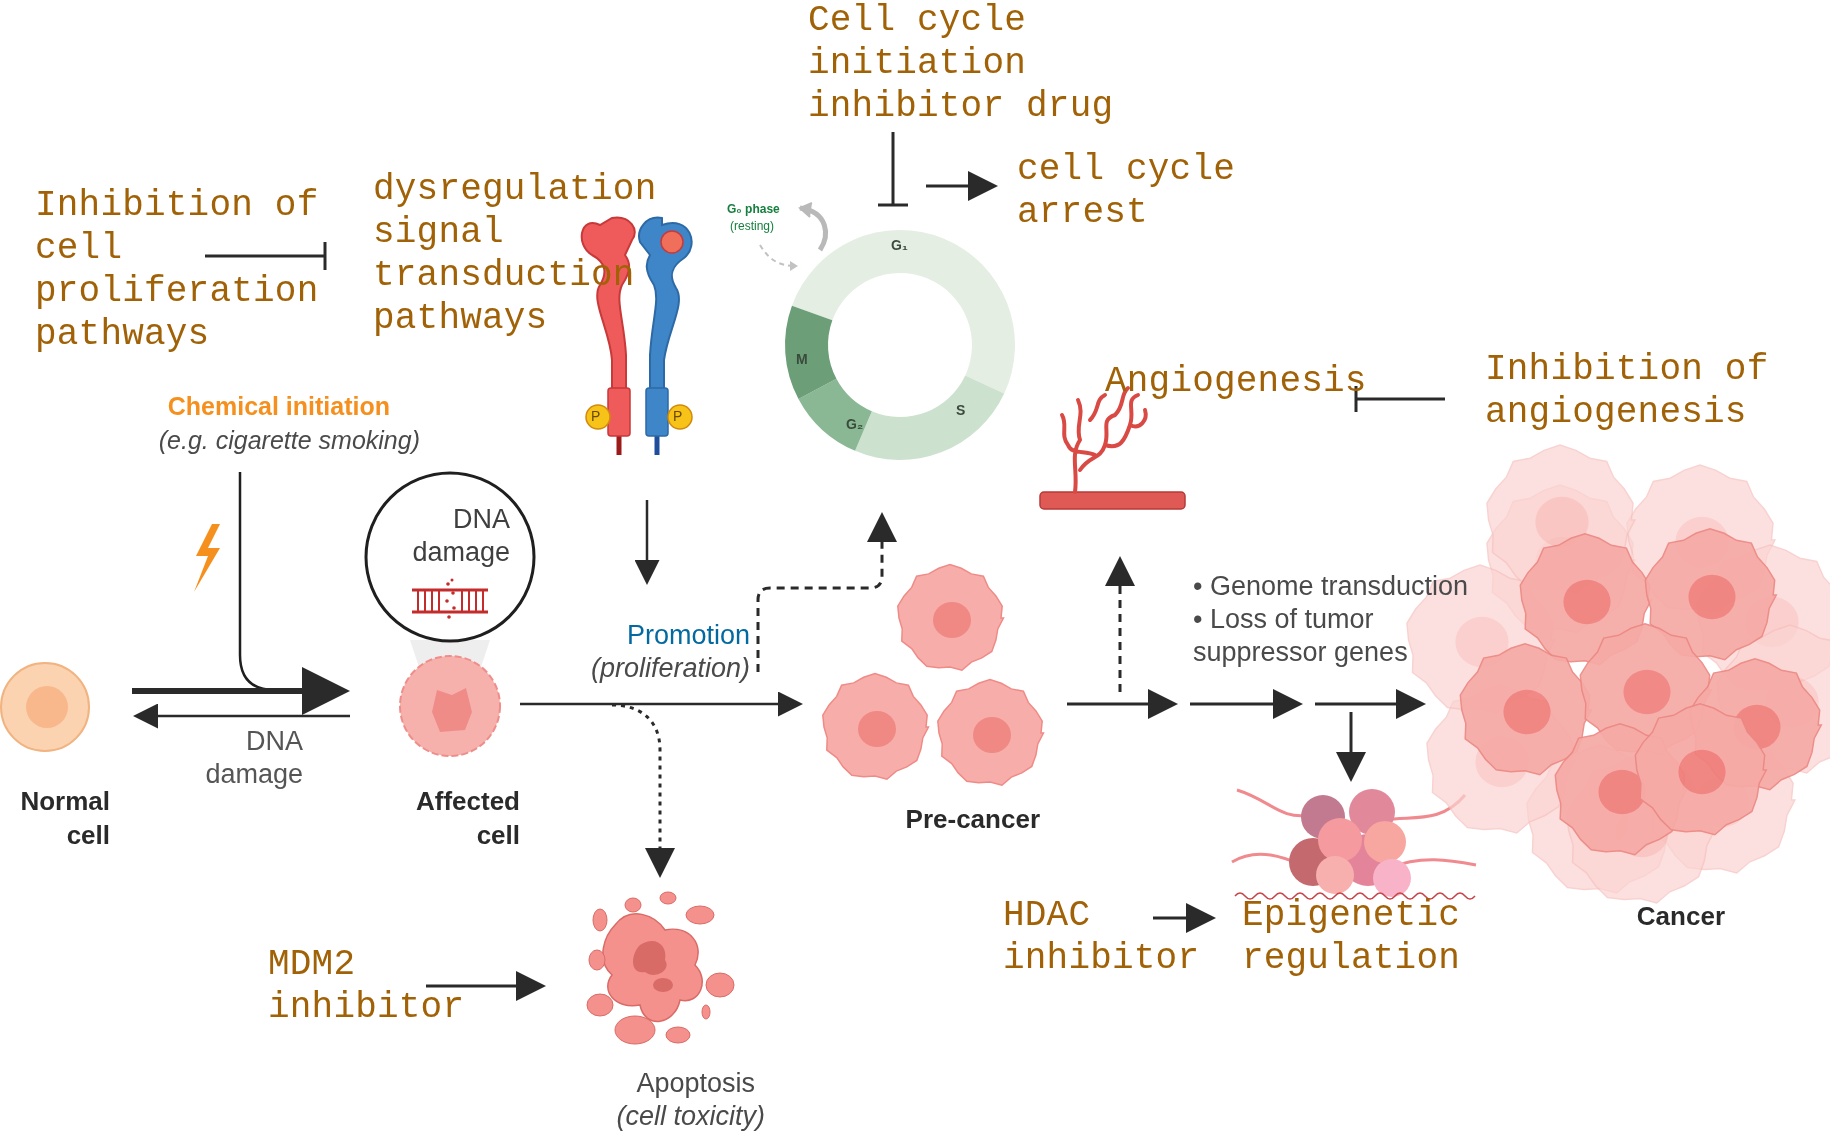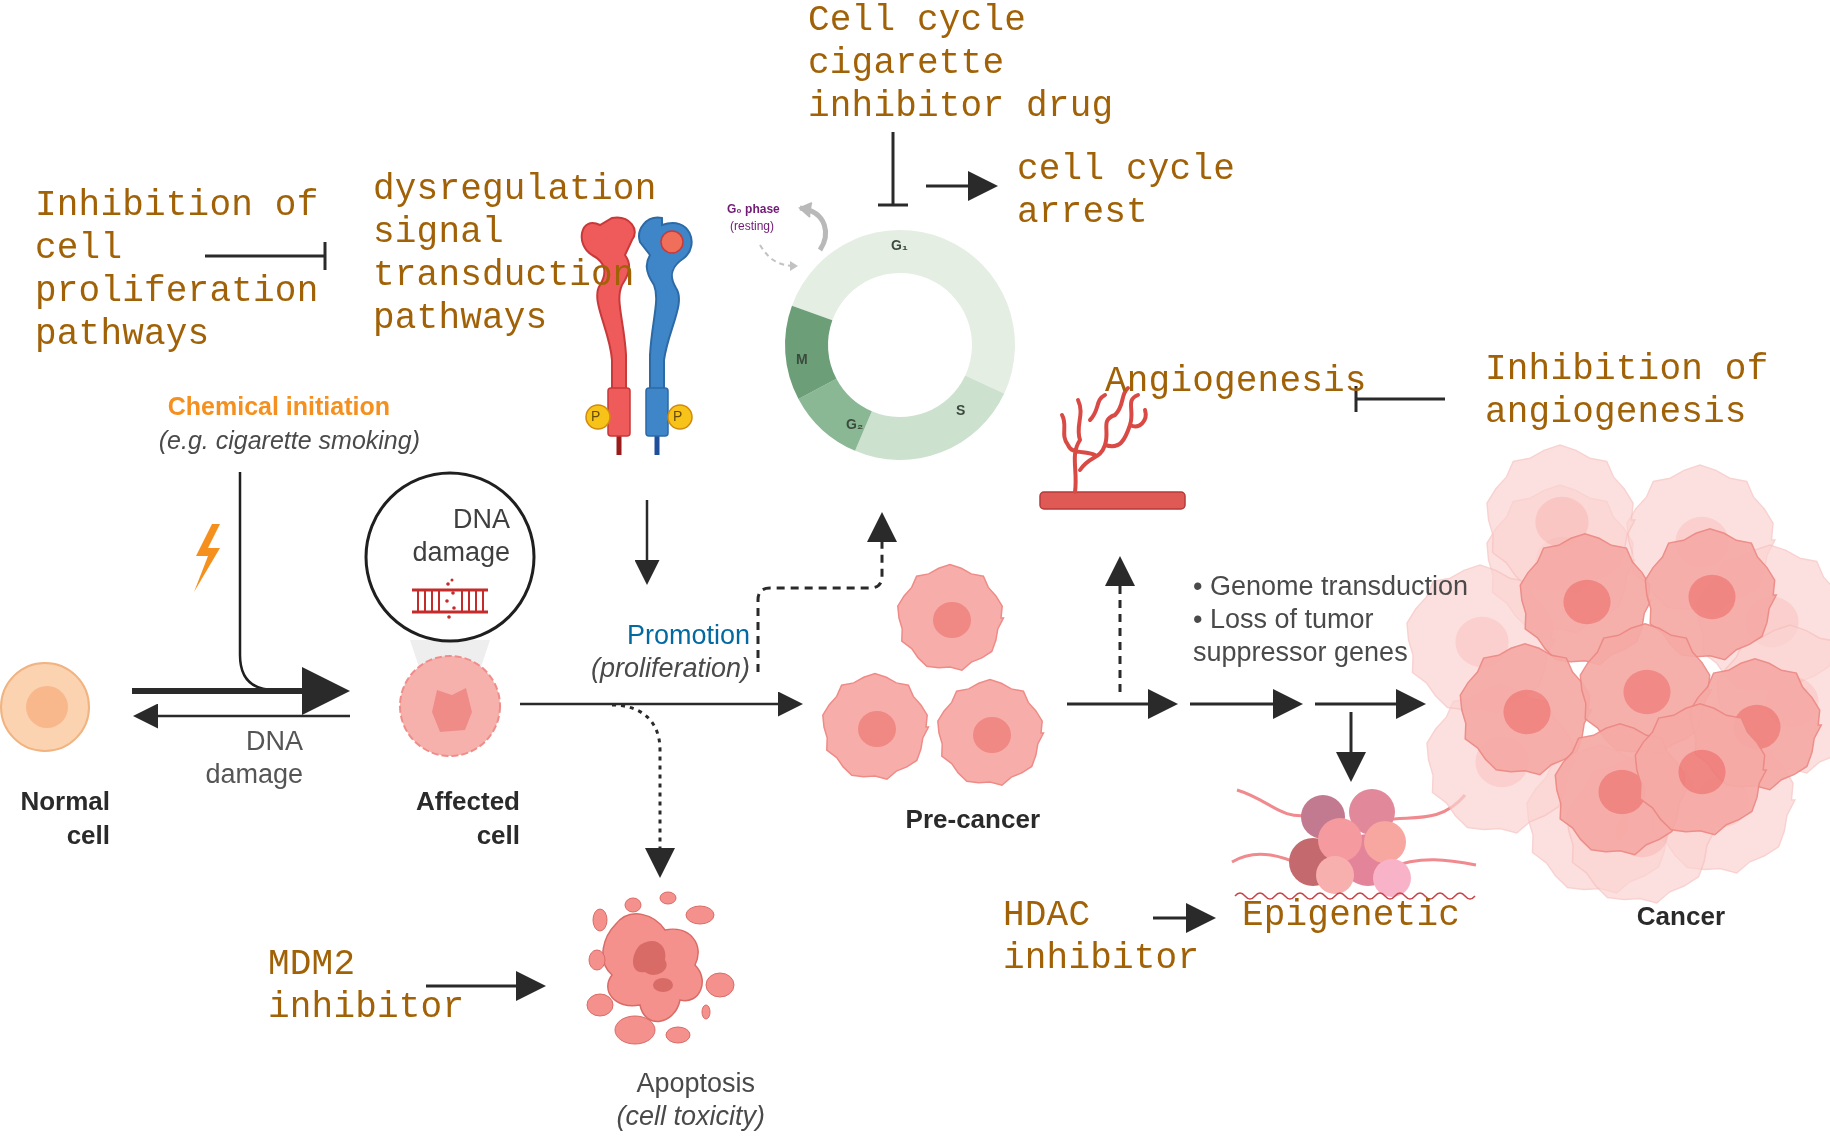--- a/index.html
+++ b/index.html
@@ -9,21 +9,21 @@
   .big{font-size:36px;color:#a16207;letter-spacing:0.2px;font-family:Liberation Mono, monospace;}
   .big div{height:43px;}
   .mid{font-size:27px;color:#3f3f3f;}
   .mid div{height:33px;}
   .bold{font-size:26px;font-weight:bold;color:#2a2a2a;}
   .bold div{height:34px;}
   .center{text-align:right;}
   .ital{font-style:italic;}
   .orange{color:#f5901e;font-weight:bold;font-size:25px;}
   .grey-ital{color:#4a4a4a;font-style:italic;font-size:25px;}
-  .small{font-size:12px;color:#701a75;font-weight:bold;}
+  .small{font-size:12px;color:#15803d;font-weight:bold;}
   .phase{font-size:14px;font-weight:bold;color:#3a4a3c;}
 </style>
 </head>
 <body>
 
 <svg id="fig" width="1830" height="1136" viewBox="0 0 1830 1136">
   <defs>
     <marker id="ah" markerWidth="10" markerHeight="10" refX="8" refY="5" orient="auto" markerUnits="strokeWidth">
       <path d="M0,0 L10,5 L0,10 z" fill="#2a2a2a"></path>
     </marker>
@@ -275,21 +275,21 @@
   <div>transduction</div>
   <div>pathways</div>
 </div>
 
 <div class="t small" style="left:598px;top:407px;width:0;"></div>
 <div class="t" style="left:591px;top:409px;font-size:14px;color:#6a4a00;">P</div>
 <div class="t" style="left:673px;top:409px;font-size:14px;color:#6a4a00;">P</div>
 
 <div class="t big" style="left:808px;top:3px;">
   <div>Cell cycle</div>
-  <div>cigarette</div>
+  <div>initiation</div>
   <div>inhibitor drug</div>
 </div>
 
 <div class="t big" style="left:1017px;top:152px;">
   <div>cell cycle</div>
   <div>arrest</div>
 </div>
 
 <div class="t small" style="left:727px;top:203px;">G₀ phase</div>
 <div class="t small" style="left:730px;top:220px;font-weight:normal;">(resting)</div>
@@ -340,20 +340,21 @@
   <div>suppressor genes</div>
 </div>
 
 <div class="t big" style="left:1003px;top:898px;">
   <div>HDAC</div>
   <div>inhibitor</div>
 </div>
 
 <div class="t big center" style="left:1230px;top:898px;width:230px;">
   <div>Epigenetic</div>
+  <div>regulation</div>
 </div>
 
 <div class="t bold center" style="left:1565px;top:903px;width:160px;">Cancer</div>
 
 <div class="t big" style="left:268px;top:947px;">
   <div>MDM2</div>
   <div>inhibitor</div>
 </div>
 
 <div class="t mid center" style="left:555px;top:1070px;width:200px;color:#4a4a4a;">Apoptosis</div>

